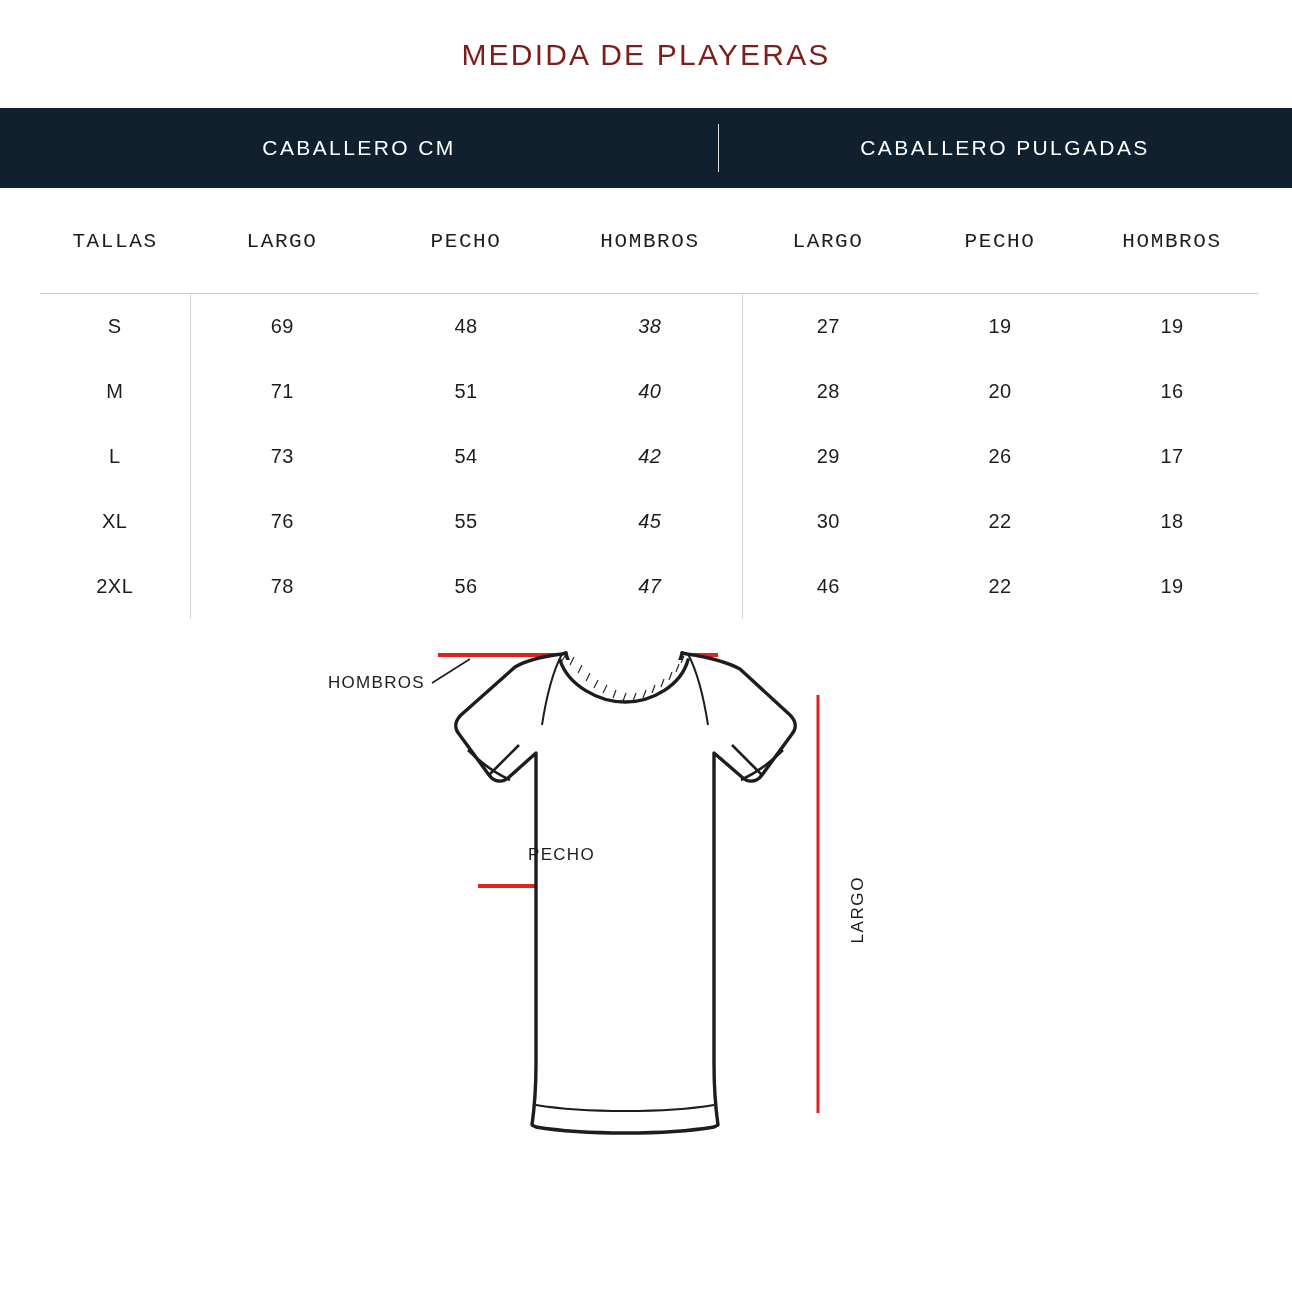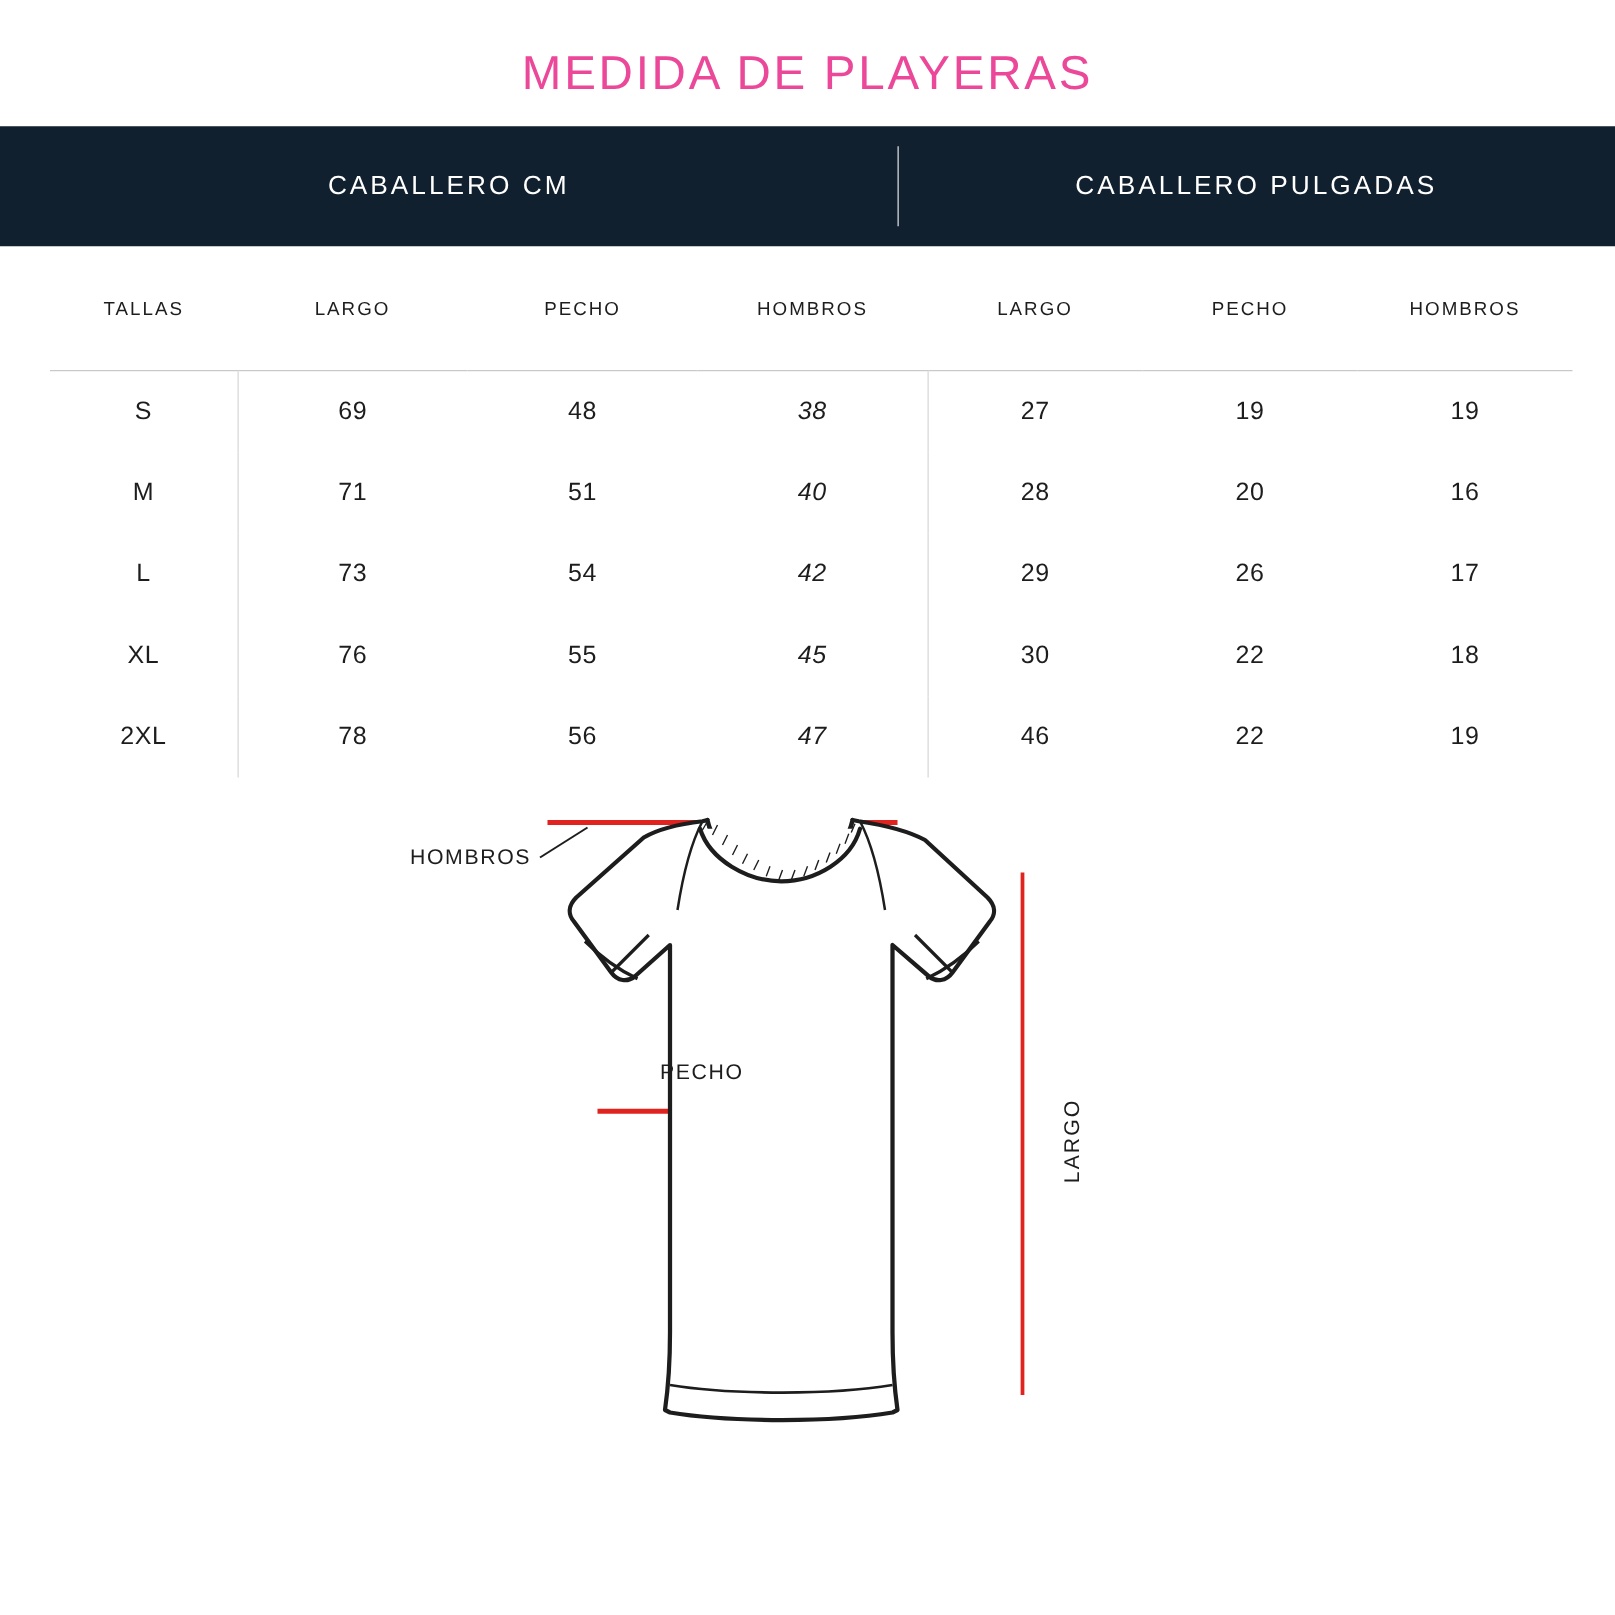--- a/index.html
+++ b/index.html
@@ -13,32 +13,32 @@
     height: 1292px;
     font-family: "Liberation Sans", sans-serif;
     color: #1a1a1a;
     overflow: hidden;
     position: relative;
   }
 
   
   .title {
     text-align: center;
-    font-size: 38px;
+    font-size: 30px;
     letter-spacing: 2.2px;
-    color: #ec4899;
+    color: #7f1d1d;
     font-weight: 400;
-    padding: 38px 0 20px 0;
+    padding: 38px 0 36px 0;
   }
 
   
   .header-band {
     display: flex;
     background: #11202f;
-    height: 96px;
+    height: 80px;
     width: 100%;
   }
   .header-cell {
     flex: 1 1 0;
     display: flex;
     align-items: center;
     justify-content: center;
     color: #ffffff;
     font-size: 21px;
     letter-spacing: 2.4px;
@@ -71,24 +71,25 @@
     border-collapse: collapse;
     table-layout: fixed;
   }
   table.sizes th,
   table.sizes td {
     text-align: center;
     font-weight: 400;
     color: #1d1d1d;
   }
   table.sizes thead th {
-    font-size: 15px;
+    font-size: 21px;
     letter-spacing: 1.6px;
     padding: 42px 0 40px 0;
     border-bottom: 1px solid #c9c9c9;
+    font-family: Liberation Mono, monospace;
   }
   table.sizes tbody td {
     font-size: 20px;
     padding: 21px 0;
     letter-spacing: .5px;
   }
   
   table.sizes tbody td.sep-left {
     border-left: 1px solid #d8d8d8;
   }

